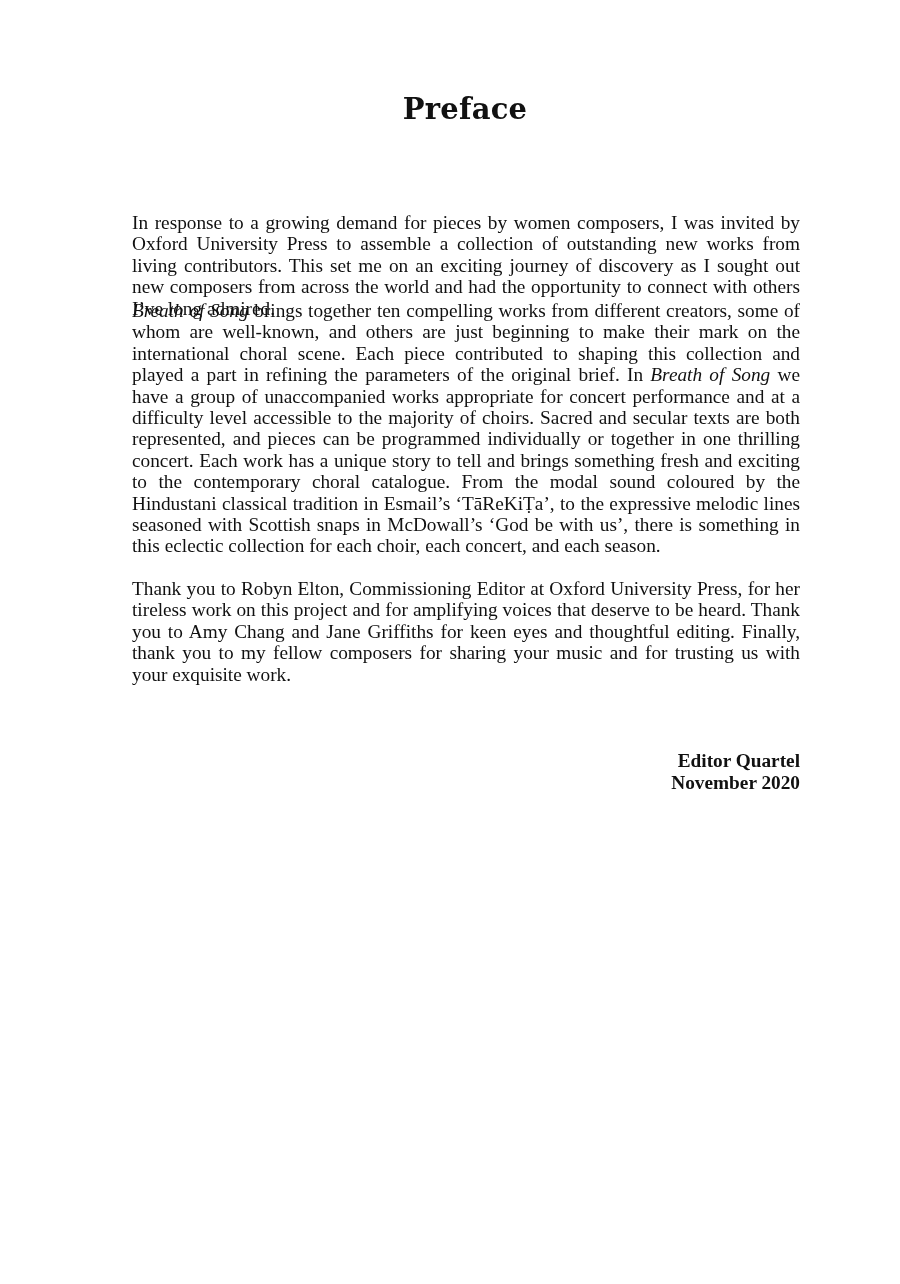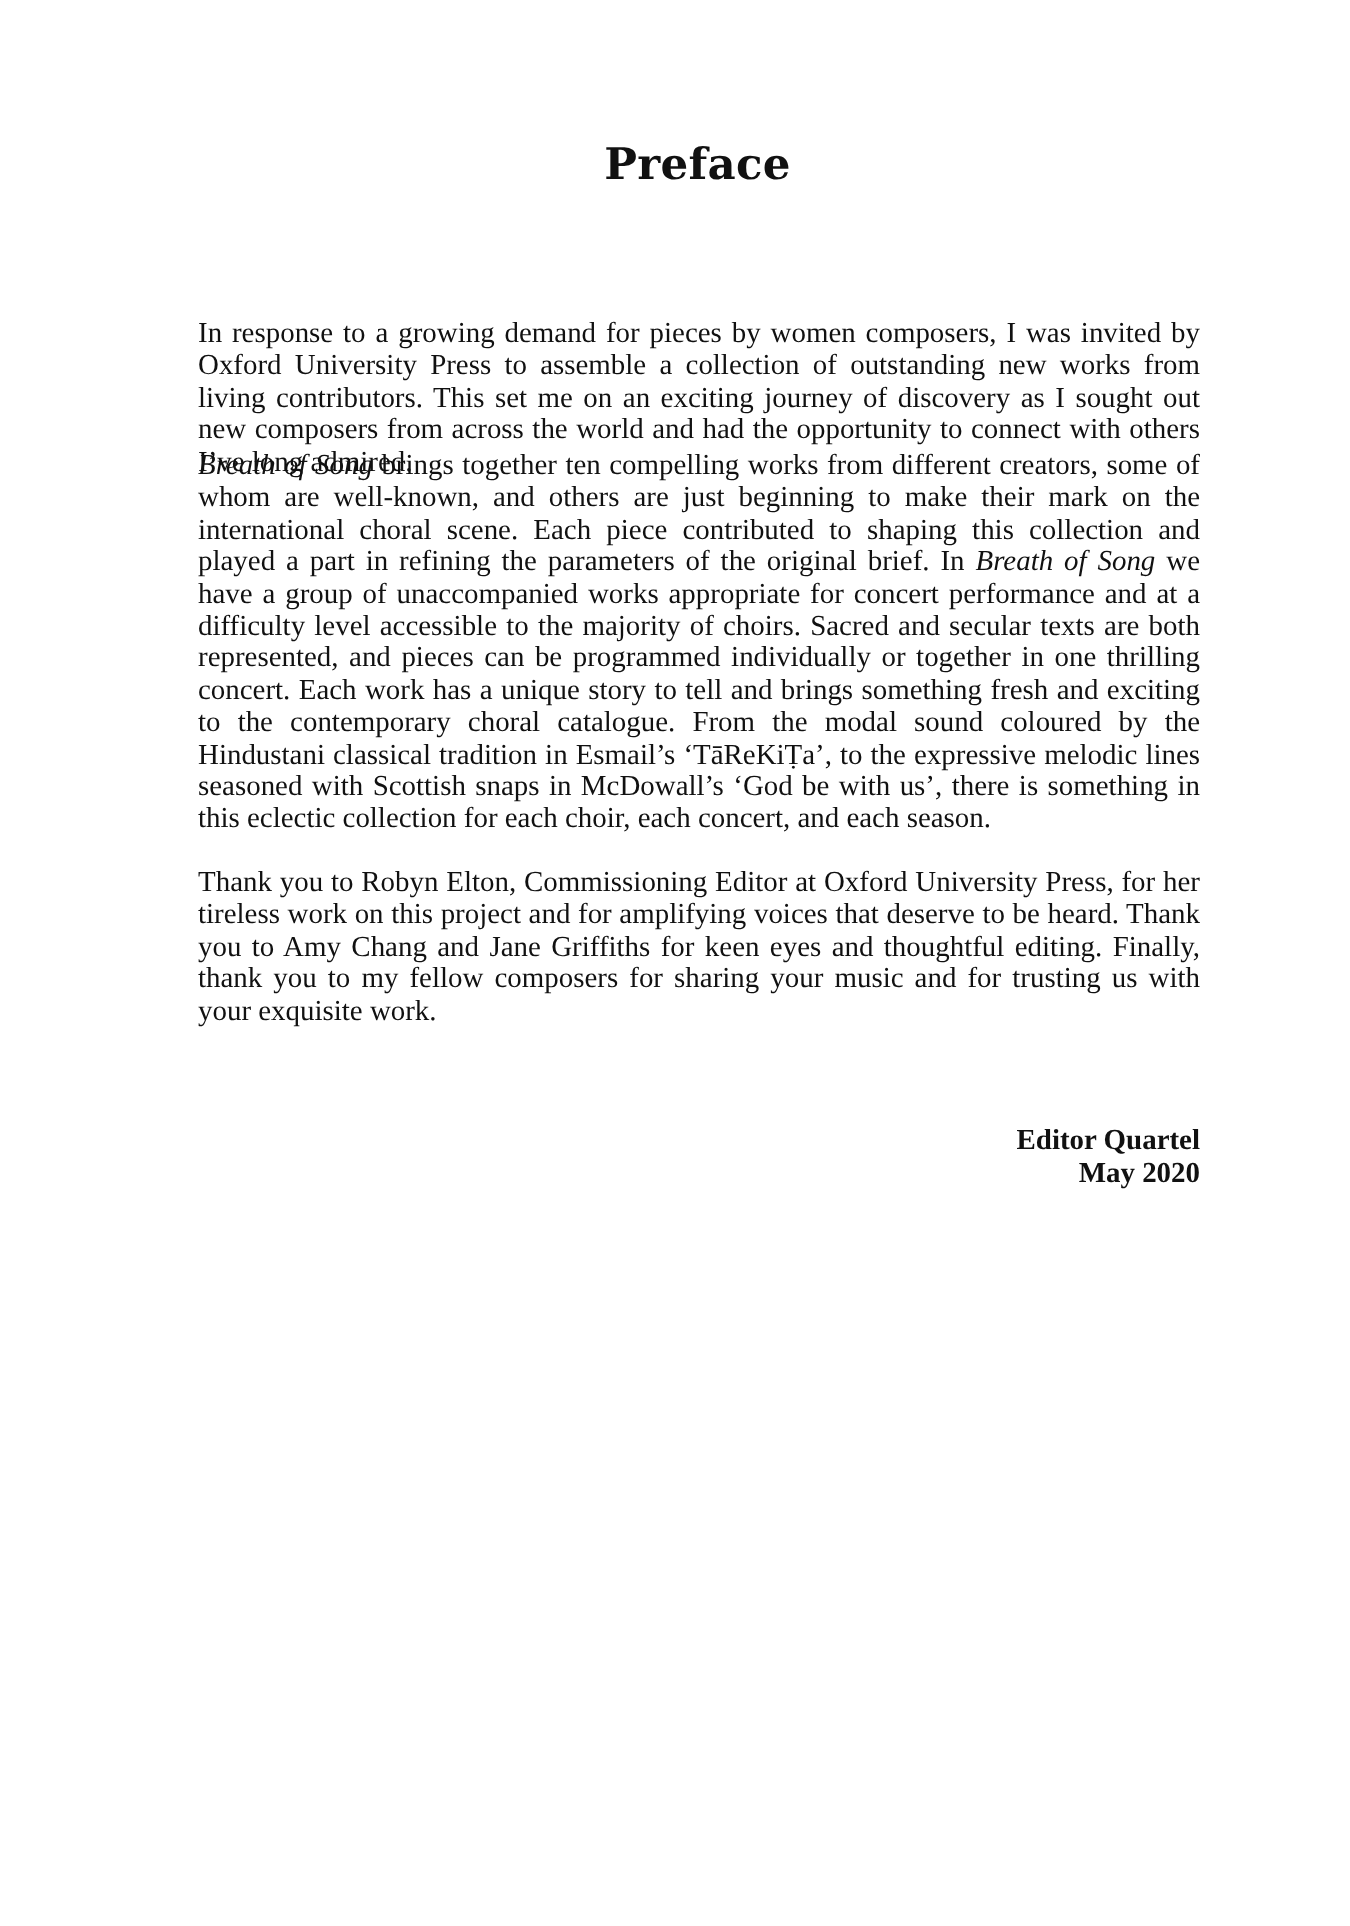--- a/index.html
+++ b/index.html
@@ -64,15 +64,15 @@
   <h1 class="title">Preface</h1>
 
   <p class="body-text p1"><span>In response to a growing demand for pieces by women composers, I was invited by Oxford University Press to assemble a collection of outstanding new works from living contributors. This set me on an exciting journey of discovery as I sought out new composers from across the world and had the opportunity to connect with others I’ve long admired.</span></p>
 
   <p class="body-text p2"><em>Breath of Song</em><span> brings together ten compelling works from different creators, some of whom are well-known, and others are just beginning to make their mark on the international choral scene. Each piece contributed to shaping this collection and played a part in refining the parameters of the original brief. In </span><em>Breath of Song</em><span> we have a group of unaccompanied works appropriate for concert performance and at a difficulty level accessible to the majority of choirs. Sacred and secular texts are both represented, and pieces can be programmed individually or together in one thrilling concert. Each work has a unique story to tell and brings something fresh and exciting to the contemporary choral catalogue. From the modal sound coloured by the Hindustani classical tradition in Esmail’s ‘TāReKiṬa’, to the expressive melodic lines seasoned with Scottish snaps in McDowall’s ‘God be with us’, there is something in this eclectic collection for each choir, each concert, and each season.</span></p>
 
   <p class="body-text p3"><span>Thank you to Robyn Elton, Commissioning Editor at Oxford University Press, for her tireless work on this project and for amplifying voices that deserve to be heard. Thank you to Amy Chang and Jane Griffiths for keen eyes and thoughtful editing. Finally, thank you to my fellow composers for sharing your music and for trusting us with your exquisite work.</span></p>
 
   <div class="signature">
     <div>Editor Quartel</div>
-    <div>May 2020</div>
+    <div>November 2020</div>
   </div>
 </div>
 
 </body></html>

